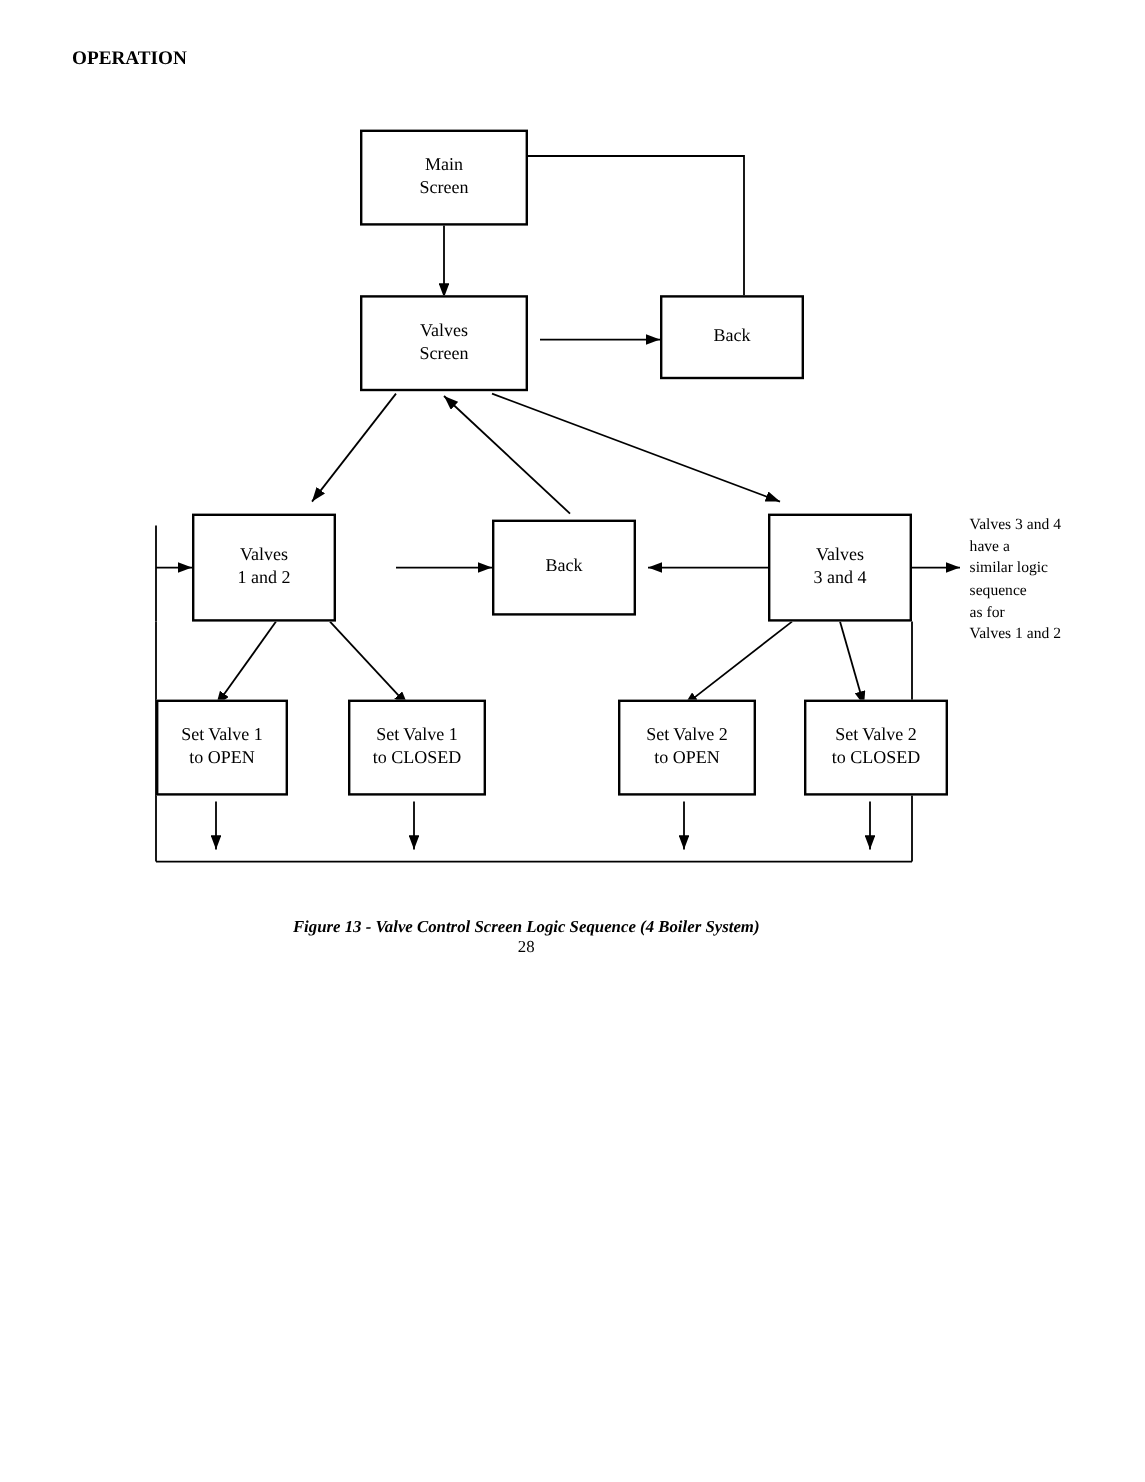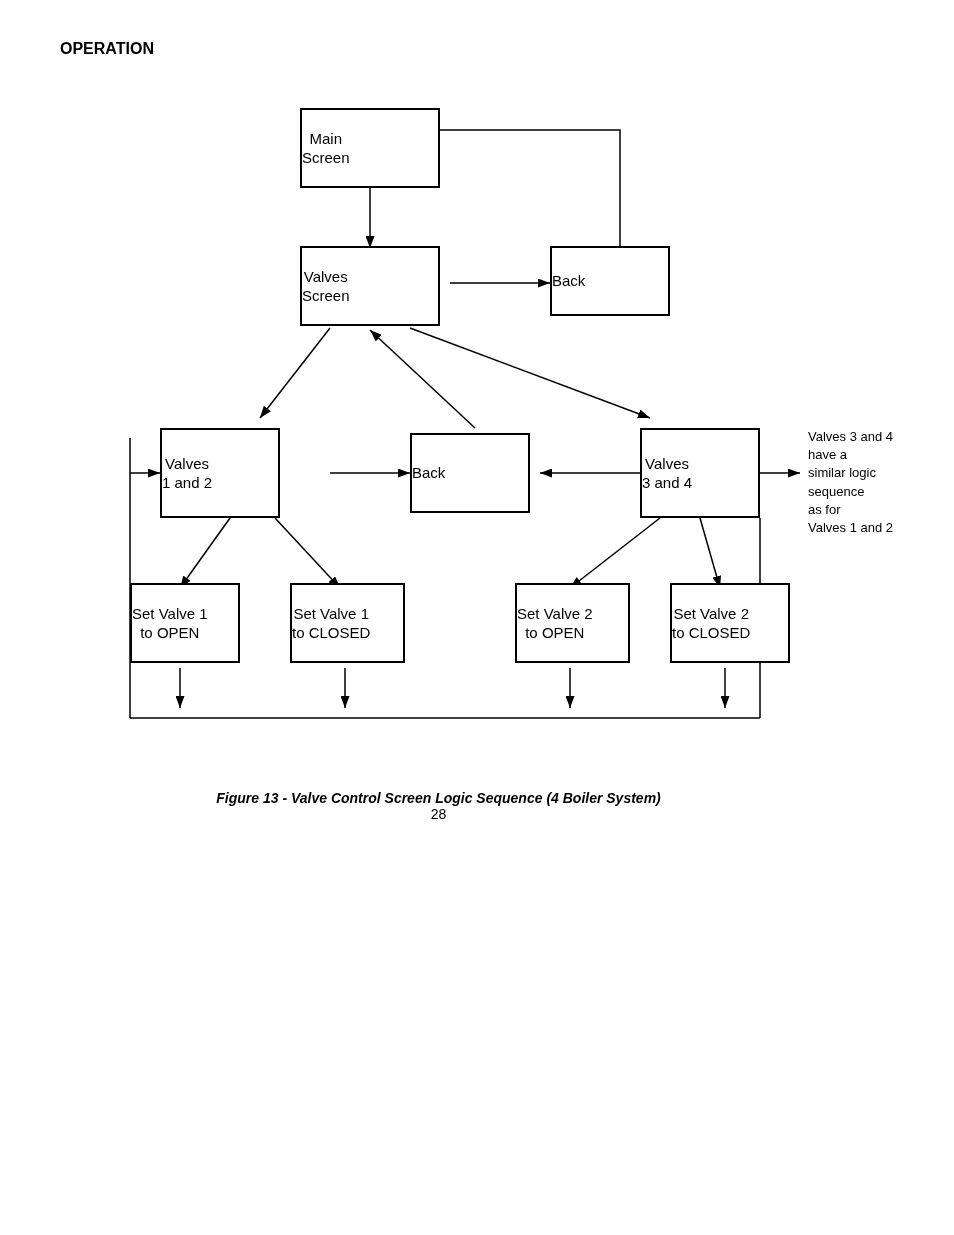--- a/index.html
+++ b/index.html
@@ -9,20 +9,21 @@
       width: 954px;
       min-height: 1235px;
       position: relative;
     }
 
     .page {
       width: 877px;
       min-height: 1235px;
       padding: 40px 60px;
       position: relative;
+      font-family: Liberation Serif, serif;
     }
 
     .operation-title {
       font-weight: bold;
       font-size: 16px;
       margin-bottom: 20px;
     }
 
     .diagram-container {
       position: relative;
@@ -30,41 +31,41 @@
       height: 680px;
       margin: 0 auto;
     }
 
     .box {
       position: absolute;
       border: 2px solid #000;
       background: #fff;
       display: flex;
       align-items: center;
-      justify-content: flex-start;
+      justify-content: center;
       text-align: center;
       font-size: 15px;
       line-height: 1.3;
     }
 
     
     .arrows-svg {
       position: absolute;
       top: 0; left: 0;
       width: 100%;
       height: 100%;
       pointer-events: none;
     }
 
     .figure-caption {
       text-align: center;
       font-style: italic;
       font-weight: bold;
       font-size: 14px;
-      margin-top: 32px;
+      margin-top: 8px;
     }
 
     .side-note {
       position: absolute;
       font-size: 13px;
       text-align: left;
       line-height: 1.4;
     }
 
     .page-number {

